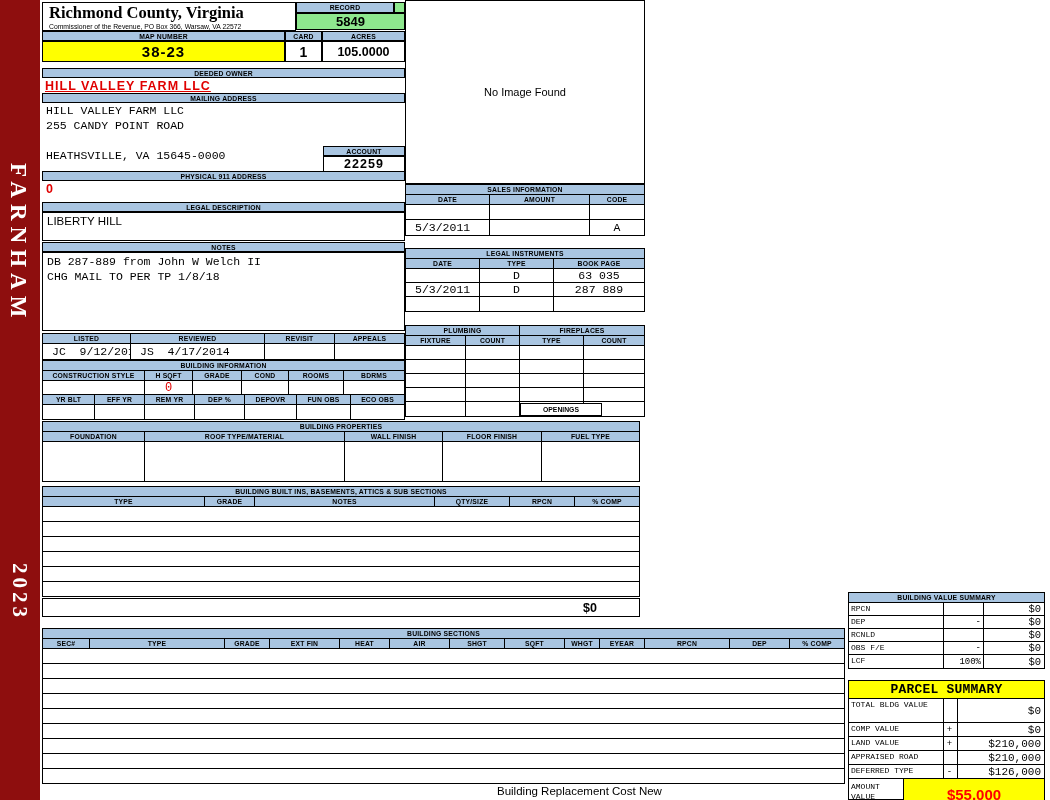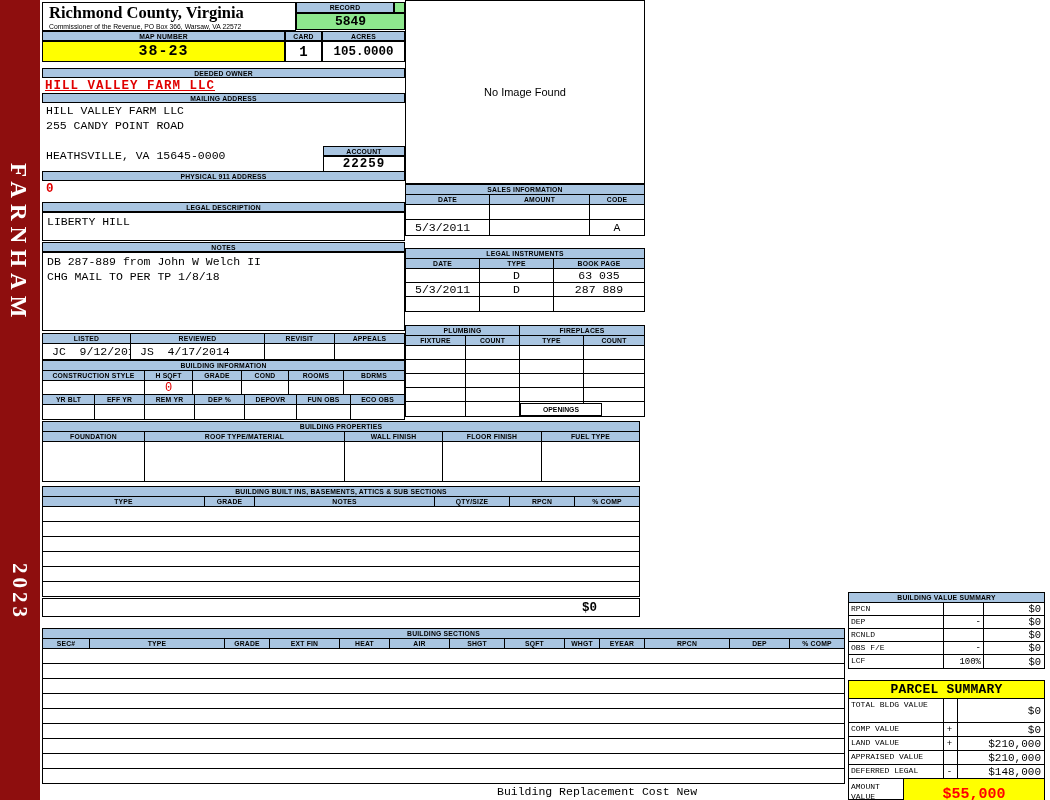--- a/index.html
+++ b/index.html
@@ -2,21 +2,21 @@
 <html><head>
 <meta charset="utf-8">
 <style>
   *{margin:0;padding:0;box-sizing:border-box}
   html,body{background:#fff}
   body{font-family:"Liberation Sans",sans-serif;color:#000}
   .page{position:relative;width:1050px;height:800px;background:#fff;overflow:hidden}
   .abs{position:absolute}
   .hdr{position:absolute;background:#a9c5e1;border:1px solid #000;font:bold 6.8px "Liberation Sans",sans-serif;
        display:flex;align-items:center;justify-content:center;letter-spacing:.2px;overflow:hidden}
-  .mono{font-family:Liberation Mono, monospace}
+  .mono{font-family:Liberation Sans, sans-serif}
   .b{font-weight:bold}
   .red{color:#e00000}
   .ctrbox{display:flex;align-items:center;justify-content:center}
   .tbl{position:absolute;border:1px solid #000;background:#fff}
   .trow{display:flex;border-bottom:1px solid #000}
   .trow.norule{border-bottom:none}
   .tc{border-right:1px solid #000;overflow:hidden;font:11.5px "Liberation Mono","DejaVu Sans Mono",monospace;
       white-space:pre;display:flex;align-items:center}
   .tc:last-child{border-right:none}
   .hc{background:#a9c5e1;font:bold 6.8px "Liberation Sans",sans-serif;justify-content:center;letter-spacing:.2px}
@@ -344,28 +344,28 @@
       <div class="sumlabel" style="width:95px">COMP VALUE</div>
       <div class="sumop" style="width:14px;justify-content:center">+</div>
       <div class="sumval" style="font-size:11px">$0</div>
     </div>
     <div class="trow" style="height:14px">
       <div class="sumlabel" style="width:95px">LAND VALUE</div>
       <div class="sumop" style="width:14px;justify-content:center">+</div>
       <div class="sumval" style="font-size:11px">$210,000</div>
     </div>
     <div class="trow" style="height:14px">
-      <div class="sumlabel" style="width:95px">APPRAISED VALUE</div>
+      <div class="sumlabel" style="width:95px">APPRAISED ROAD</div>
       <div class="sumop" style="width:14px;justify-content:center"></div>
       <div class="sumval" style="font-size:11px">$210,000</div>
     </div>
     <div class="trow" style="height:14px">
-      <div class="sumlabel" style="width:95px">DEFERRED LEGAL</div>
+      <div class="sumlabel" style="width:95px">DEFERRED TYPE</div>
       <div class="sumop" style="width:14px;justify-content:center">-</div>
-      <div class="sumval" style="font-size:11px">$148,000</div>
+      <div class="sumval" style="font-size:11px">$126,000</div>
     </div>
     <div class="trow norule" style="height:30px">
       <div class="sumlabel" style="width:55px;line-height:1.25;padding-top:3px">AMOUNT VALUE</div>
       <div class="ctrbox mono b" style="flex:1;background:#ffff00;color:#ff0000;font-size:15px">$55,000</div>
     </div>
   </div>
 
 </div>
 
 </body></html>

